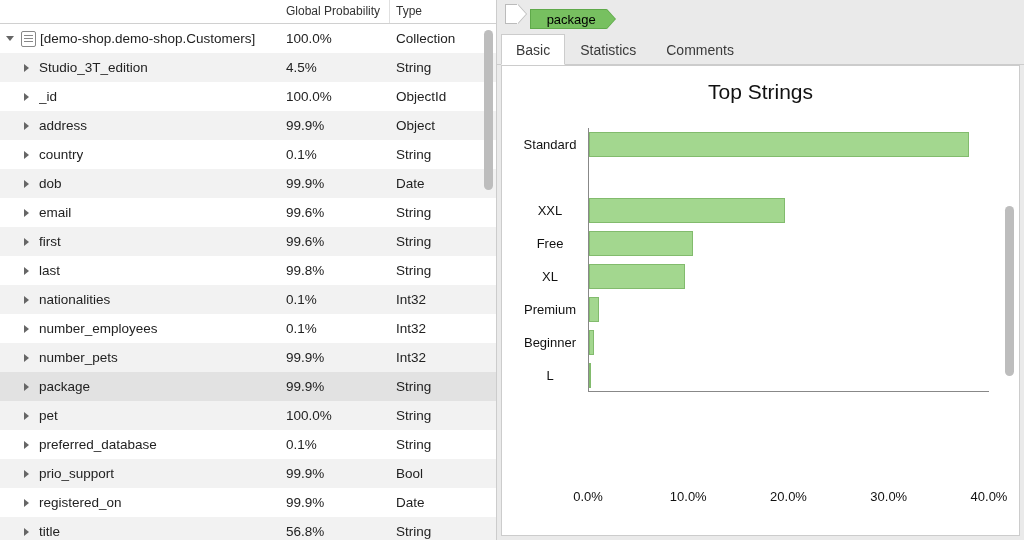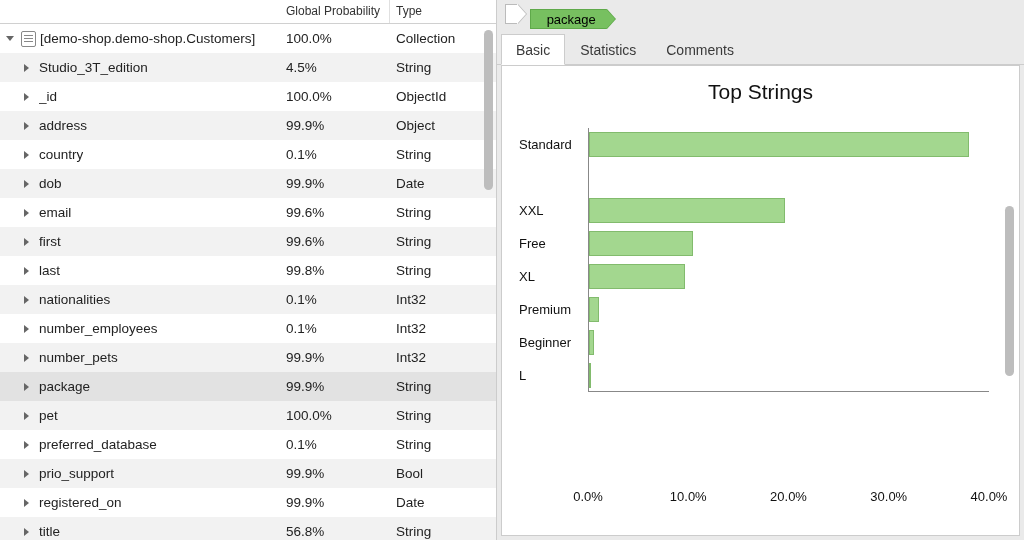--- a/index.html
+++ b/index.html
@@ -201,21 +201,21 @@
     right: 0;
     height: 33px;
   }
   .bar-label {
     position: absolute;
     left: -70px;
     width: 62px;
     top: 0;
     height: 33px;
     line-height: 33px;
-    text-align: left;
+    text-align: center;
     font-size: 13px;
     color: #111;
   }
   .bar {
     position: absolute;
     top: 4px;
     height: 25px;
     left: 0;
     background: #a3d78f;
     border: 1px solid #82bb6d;

